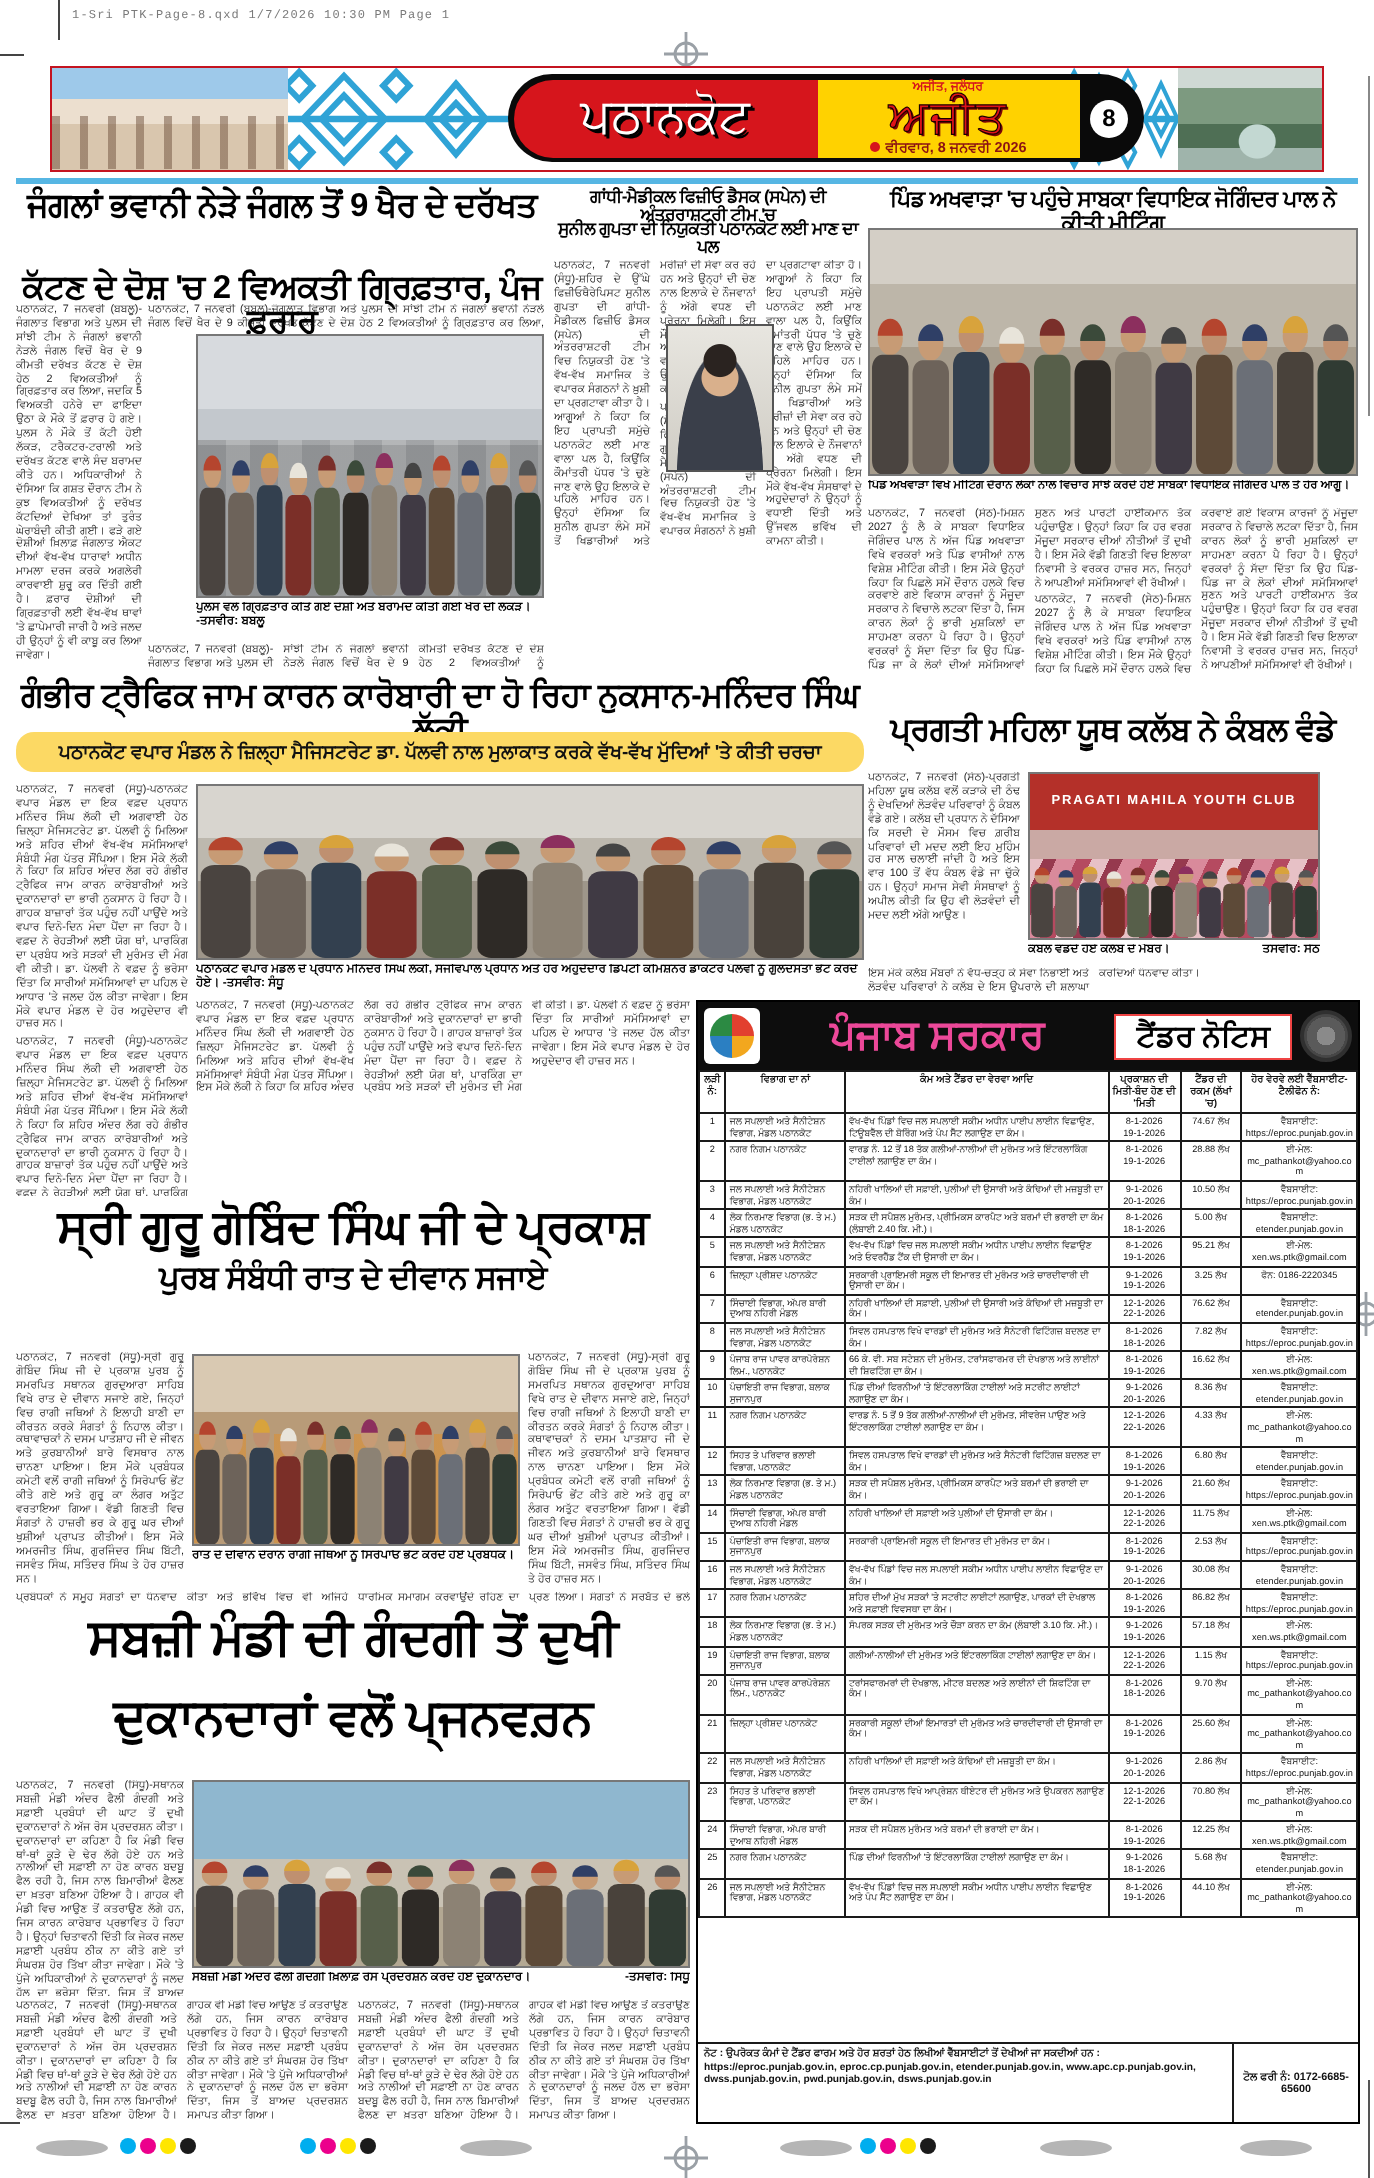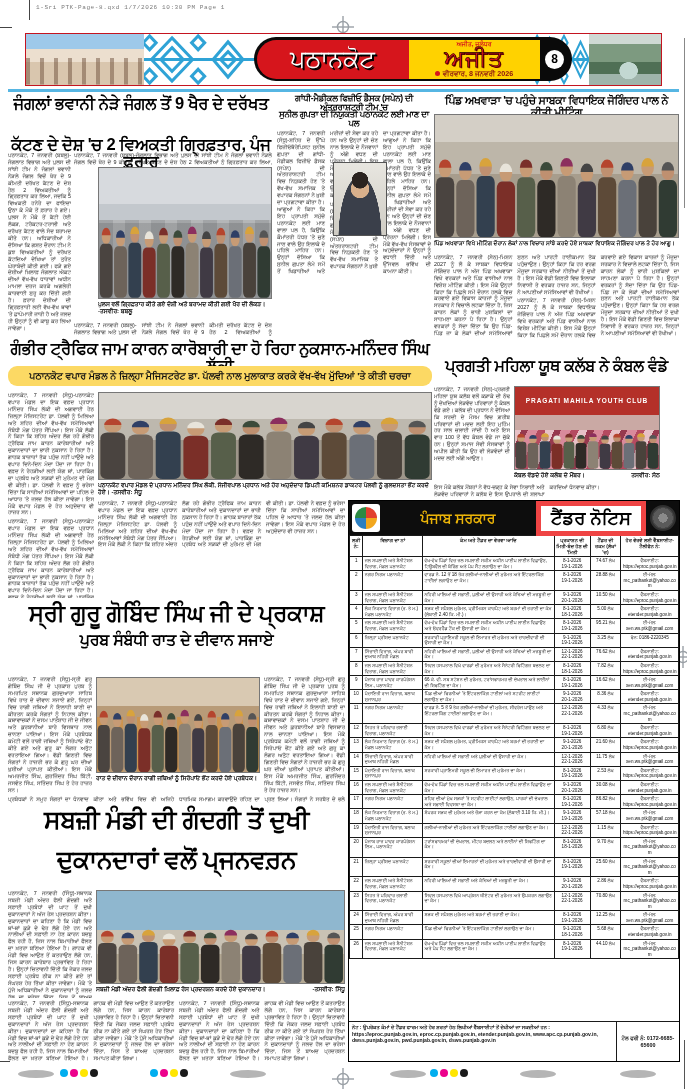--- a/index.html
+++ b/index.html
@@ -60,22 +60,22 @@
 #b2-banner{position:absolute;top:2px;left:0;right:0;height:28%;display:flex;align-items:center;justify-content:center;color:#fff;font-weight:700;font-size:6.5px;letter-spacing:.9px}
 #c1-photo{background:
  repeating-linear-gradient(90deg,rgba(230,140,30,.45) 0 6px,rgba(0,0,0,0) 6px 20px) bottom/100% 58% no-repeat,
  linear-gradient(180deg,#d9c9b2 0 30%,#b89b78 30% 100%)}
 #d1-photo{background:linear-gradient(180deg,#8fb7cf 0 42%,#c9c2b4 42% 68%,#b3a893 68% 100%)}
 
 #tender{left:348px;top:500px;width:332px;height:562px;border:1px solid #000;background:#fff}
 #tender-band{height:34px;background:#0d0d0d;display:flex;align-items:center;gap:4px;padding:2px 3px}
 #tender-emblem-box{width:28px;height:28px;background:#fff;border-radius:3px;display:flex;align-items:center;justify-content:center}
 #tender-emblem{width:22px;height:22px;border-radius:50%;background:conic-gradient(#e2402f 0 90deg,#f2a71e 90deg 180deg,#2b7fc2 180deg 270deg,#2c8a43 270deg)}
-#tender-govt{flex:1;color:#eab308;font-size:14px;font-weight:700;text-align:center}
-#tender-notice-box{background:#fff;border:5px solid #ef4444;padding:2px 10px;font-size:18px;font-weight:700;color:#000;white-space:nowrap}
+#tender-govt{flex:1;color:#ec4899;font-size:20px;font-weight:700;text-align:center}
+#tender-notice-box{background:#fff;border:1px solid #ef4444;padding:2px 10px;font-size:15px;font-weight:700;color:#000;white-space:nowrap}
 #tender-seal{width:26px;height:26px;border-radius:50%;border:2px solid #303030;background:radial-gradient(circle,#8a8a8a 0 30%,#5a5a5a 30% 62%,#474747 62%)}
 #tender-table-wrap{height:488px;overflow:hidden}
 #tender table{width:100%;border-collapse:collapse;table-layout:fixed}
 #tender th,#tender td{border:.7px solid #1a1a1a;vertical-align:top;padding:1px 1.5px;overflow:hidden}
 #tender th{font-size:5px;font-weight:700;text-align:center;line-height:1.2}
 #tender td{font-size:4.6px;line-height:1.22;text-align:left;word-break:break-word}
 #tender td.c{text-align:center}
 #tender-footer{position:absolute;left:0;right:0;bottom:0;height:40px;border-top:.7px solid #1a1a1a;display:flex;background:#fff}
 #tender-footer .note{flex:1;font-size:5.1px;font-weight:700;line-height:1.3;padding:2px 3px;border-right:.7px solid #1a1a1a;overflow:hidden}
 #tender-footer .phone{width:62px;font-size:5.4px;font-weight:700;display:flex;align-items:center;justify-content:center;text-align:center;padding:2px}

